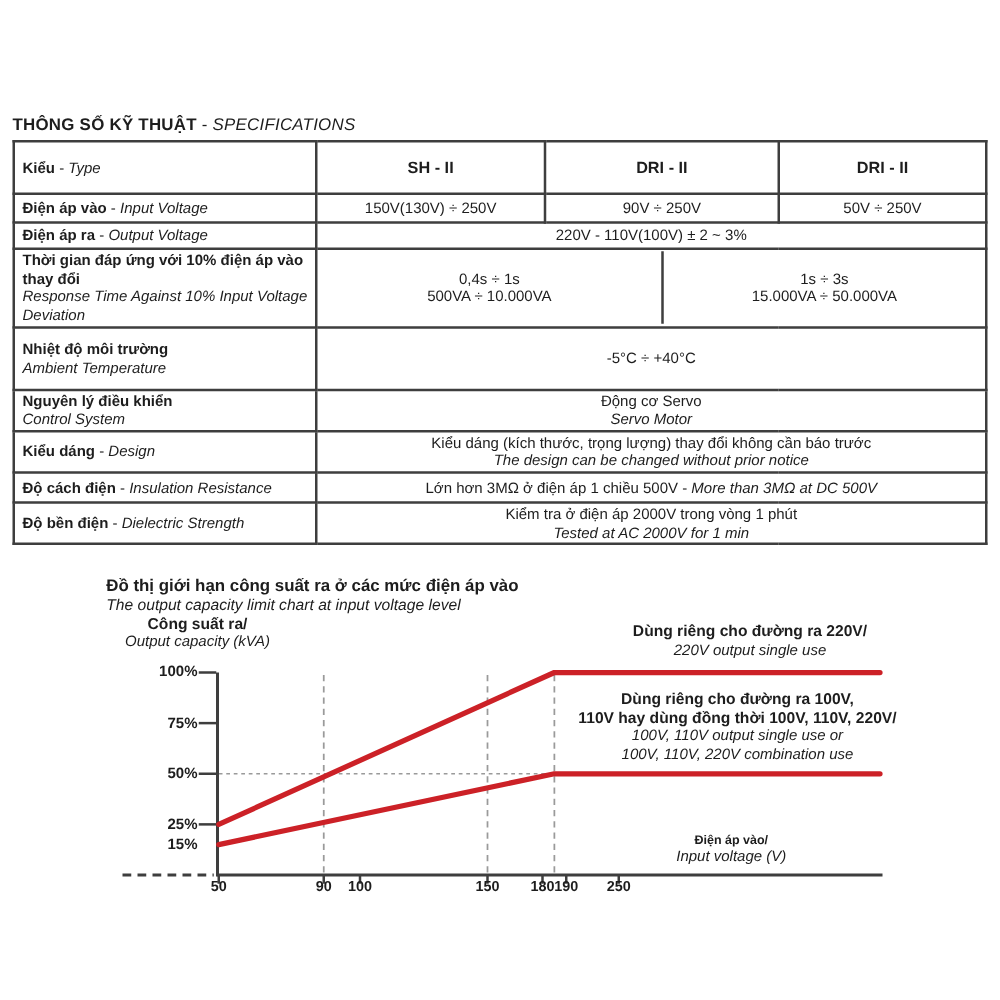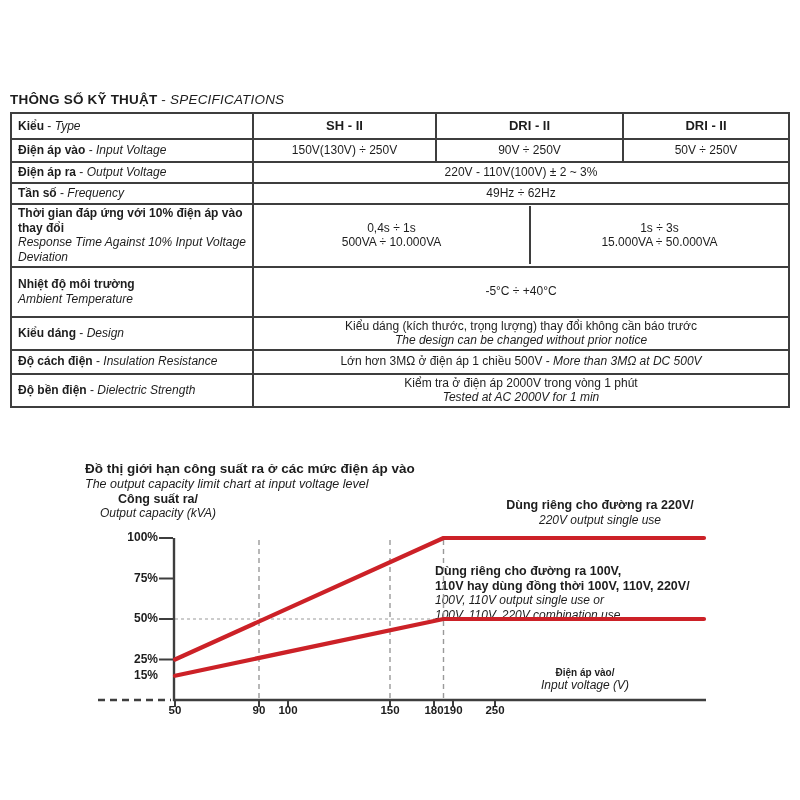--- a/index.html
+++ b/index.html
@@ -37,59 +37,55 @@
 
   
   .ch-t{font-size:13.5px;font-weight:bold;line-height:1.2;}
   .ch-s{font-size:12.5px;font-style:italic;line-height:1.2;}
   .ann-b{font-weight:bold;font-size:12.5px;line-height:1.17;}
   .ann-i{font-style:italic;font-size:12px;line-height:1.2;}
   #chart-title-block{left:85px;top:461px;width:600px;text-align:left;}
   #y-axis-label{left:88px;top:492px;width:140px;text-align:center;font-size:12px;}
   #x-axis-label{left:500px;top:667px;width:170px;text-align:center;font-size:12px;}
   #annotation-220v{left:450px;top:498px;width:300px;text-align:center;}
-  #annotation-100v{left:435px;top:552px;width:310px;margin-top:12px;}
+  #annotation-100v{left:435px;top:552px;width:310px;text-align:center;}
   #chart-svg{position:absolute;left:0;top:0;pointer-events:none;}
   .ytick{position:absolute;left:104px;width:54px;text-align:right;font-weight:bold;font-size:12px;}
   .xtick{position:absolute;width:36px;text-align:center;font-weight:bold;font-size:11.5px;}
 </style>
 </head>
 <body>
 
 <div class="abs" id="page-title">
   <span class="b">THÔNG SỐ KỸ THUẬT</span><span> - </span><span class="i en">SPECIFICATIONS</span>
 </div>
 
 <table id="spec-table">
   <colgroup>
       <col style="width:242px">
       <col style="width:183px">
       <col style="width:187px">
       <col style="width:166px">
     </colgroup>
   <tbody>
-    <tr style="height:26px">
+    <tr style="height:42px">
       <td class="lbl"><span class="vi">Kiểu</span><span> - </span><span class="en">Type</span></td>
       <td class="model">SH - II</td>
       <td class="model">DRI - II</td>
       <td class="model">DRI - II</td>
     </tr>
     <tr style="height:23px">
       <td class="lbl"><span class="vi">Điện áp vào</span><span> - </span><span class="en">Input Voltage</span></td>
       <td class="val">150V(130V) ÷ 250V</td>
       <td class="val">90V ÷ 250V</td>
       <td class="val">50V ÷ 250V</td>
     </tr>
     <tr style="height:21px">
       <td class="lbl"><span class="vi">Điện áp ra</span><span> - </span><span class="en">Output Voltage</span></td>
       <td class="val" colspan="3">220V - 110V(100V) ± 2 ~ 3%</td>
-    </tr>
-    <tr style="height:21px">
-      <td class="lbl"><span class="vi">Tần số</span><span> - </span><span class="en">Frequency</span></td>
-      <td class="val" colspan="3">49Hz ÷ 62Hz</td>
     </tr>
     <tr style="height:62px">
       <td class="lbl">
         <div class="vi">Thời gian đáp ứng với 10% điện áp vào thay đổi</div>
         <div class="en">Response Time Against 10% Input Voltage Deviation</div>
       </td>
       <td class="p0" colspan="3">
         <div class="split">
           <div class="s1">
             <div>0,4s ÷ 1s</div>
@@ -101,20 +97,30 @@
           </div>
         </div>
       </td>
     </tr>
     <tr style="height:50px">
       <td class="lbl">
         <div class="vi">Nhiệt độ môi trường</div>
         <div class="en">Ambient Temperature</div>
       </td>
       <td class="val" colspan="3">-5°C ÷ +40°C</td>
+    </tr>
+    <tr style="height:32px">
+      <td class="lbl">
+        <div class="vi">Nguyên lý điều khiển</div>
+        <div class="en">Control System</div>
+      </td>
+      <td class="val" colspan="3">
+        <div>Động cơ Servo</div>
+        <div class="i">Servo Motor</div>
+      </td>
     </tr>
     <tr style="height:30px">
       <td class="lbl"><span class="vi">Kiểu dáng</span><span> - </span><span class="en">Design</span></td>
       <td class="val" colspan="3">
         <div>Kiểu dáng (kích thước, trọng lượng) thay đổi không cần báo trước</div>
         <div class="i">The design can be changed without prior notice</div>
       </td>
     </tr>
     <tr style="height:24px">
       <td class="lbl"><span class="vi">Độ cách điện</span><span> - </span><span class="en">Insulation Resistance</span></td>

